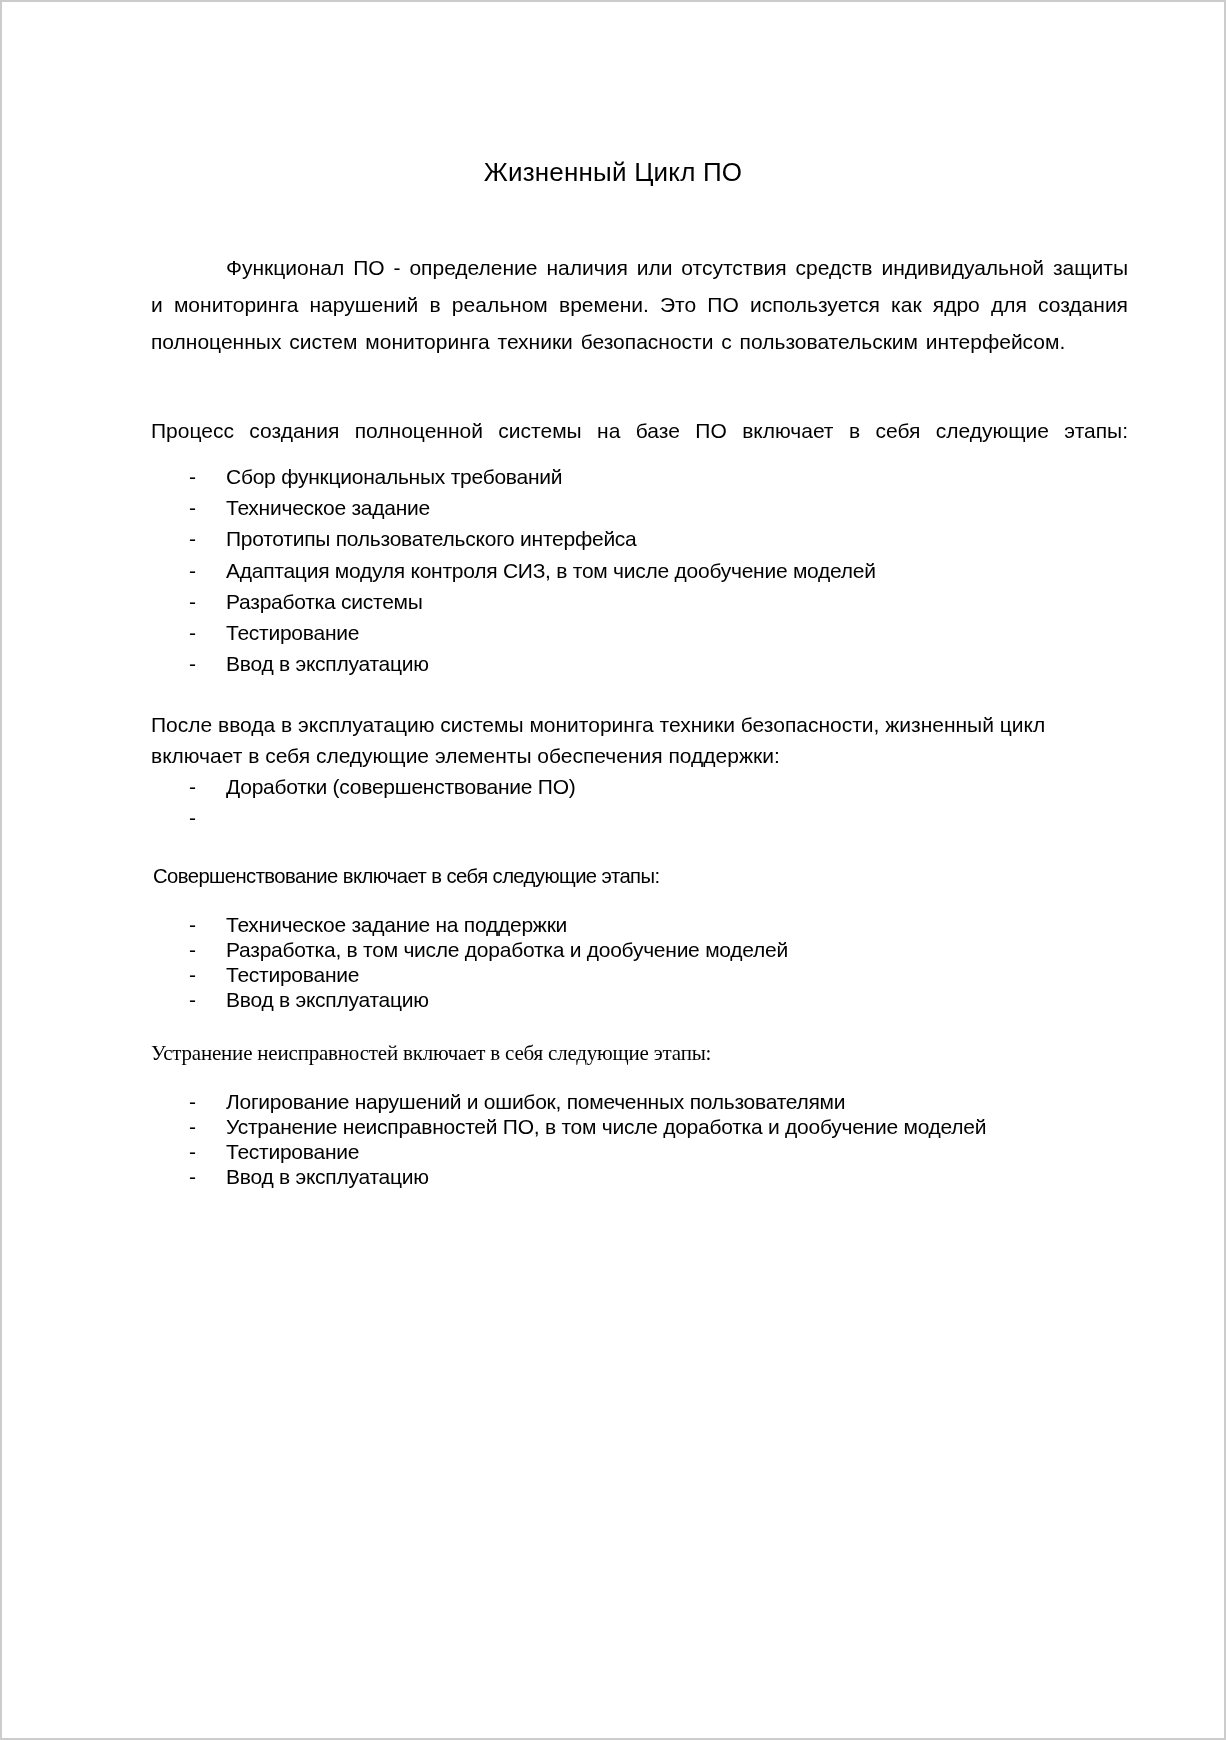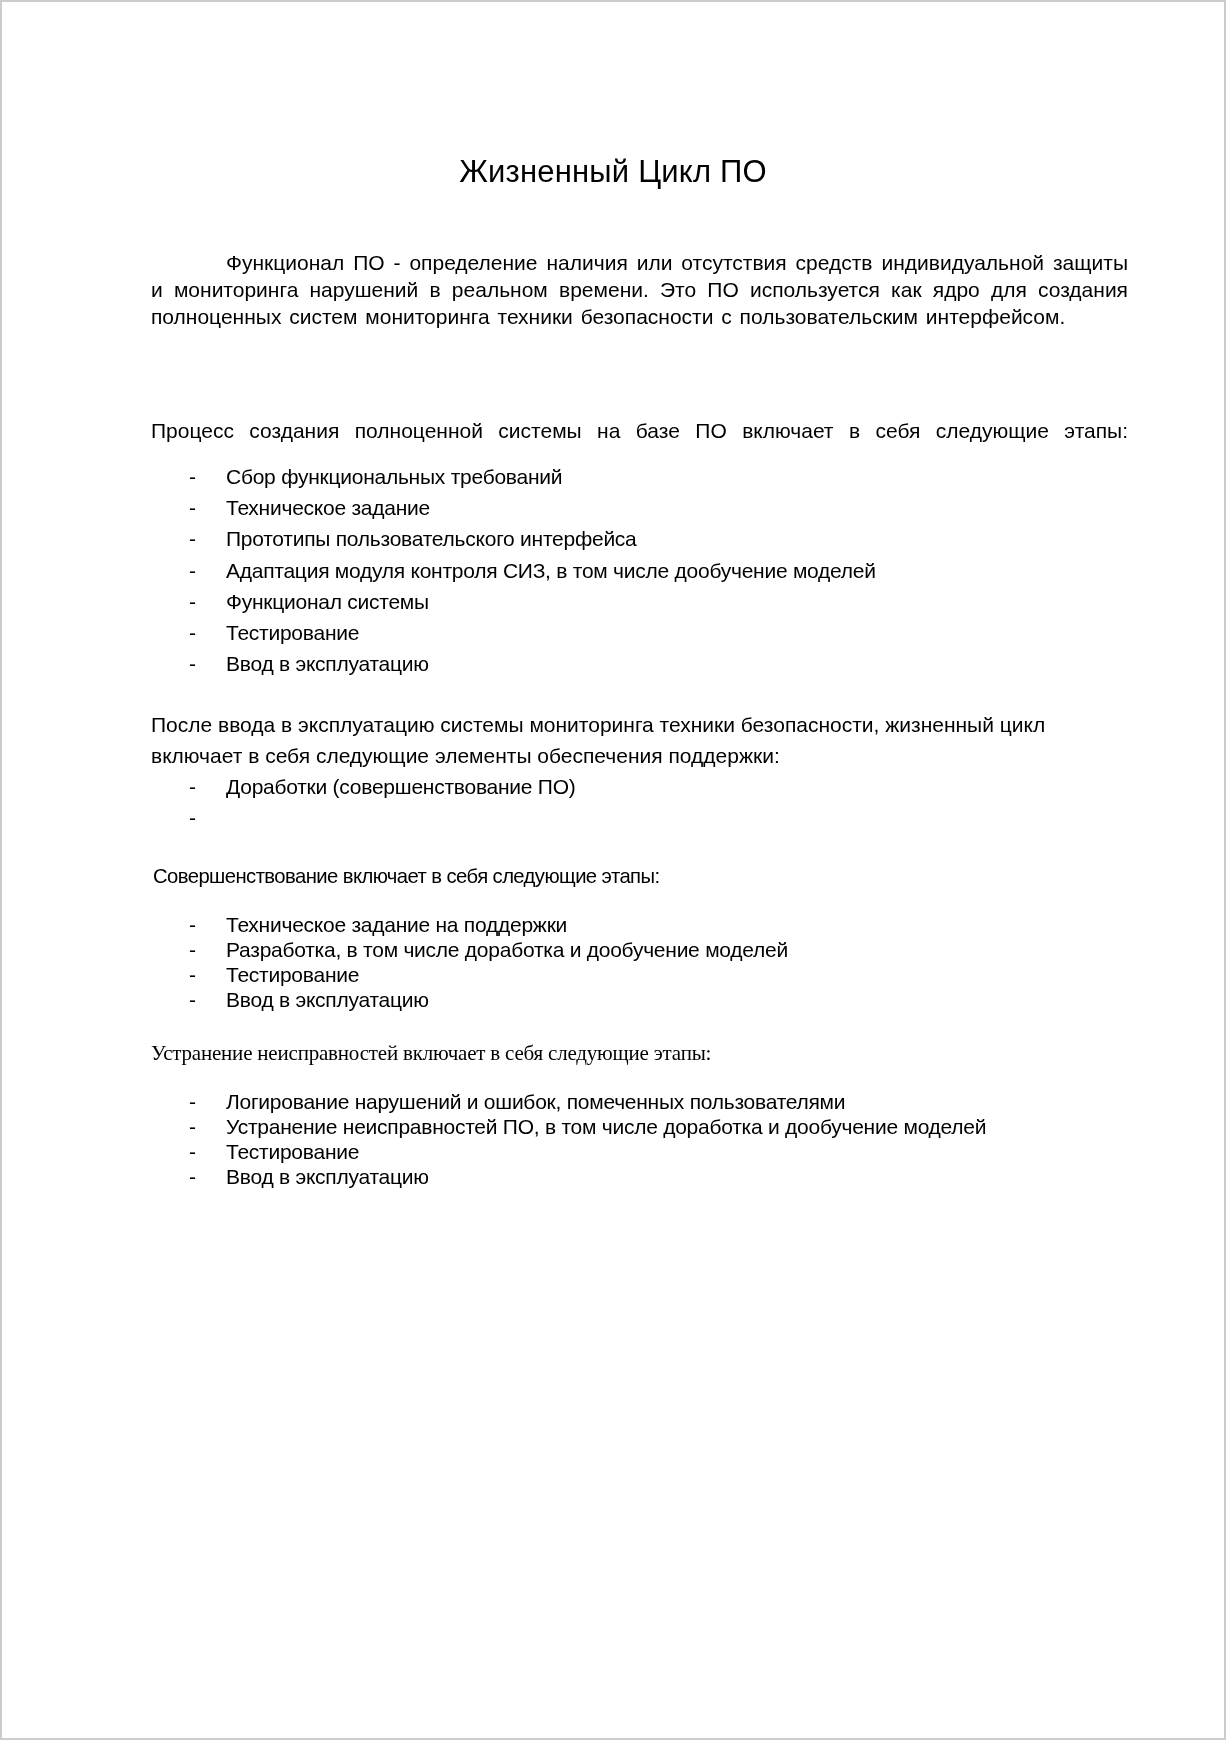--- a/index.html
+++ b/index.html
@@ -23,21 +23,21 @@
       background: #ffffff;
       color: #000000;
       font-family: "Liberation Sans", sans-serif;
     }
     .title {
       position: absolute;
       left: 0;
       width: 100%;
       top: 150px;
       text-align: center;
-      font-size: 31px;
+      font-size: 26px;
       line-height: 40px;
       margin: 0;
       font-weight: normal;
       letter-spacing: 0.2px;
     }
     .content {
       position: absolute;
       left: 149px;
       width: 977px;
       top: 0;
@@ -45,21 +45,21 @@
       color: #000;
     }
     .p-intro {
       position: absolute;
       top: 247px;
       left: 0;
       width: 977px;
       margin: 0;
       text-align: justify;
       text-indent: 75px;
-      line-height: 27px;
+      line-height: 37px;
       word-spacing: 2px;
     }
     .p-block {
       position: absolute;
       left: 0;
       width: 977px;
       margin: 0;
       line-height: 31px;
     }
     .p-process {
@@ -115,21 +115,21 @@
   <div class="content">
 
     <p class="p-intro">Функционал ПО - определение наличия или отсутствия средств индивидуальной защиты и мониторинга нарушений в реальном времени. Это ПО используется как ядро для создания полноценных систем мониторинга техники безопасности с пользовательским интерфейсом.</p>
 
     <p class="p-block p-process">Процесс создания полноценной системы на базе ПО включает в себя следующие этапы:</p>
     <ul class="dash-list list-process">
       <li><span class="dash">-</span><span>Сбор функциональных требований</span></li>
       <li><span class="dash">-</span><span>Техническое задание</span></li>
       <li><span class="dash">-</span><span>Прототипы пользовательского интерфейса</span></li>
       <li><span class="dash">-</span><span>Адаптация модуля контроля СИЗ, в том числе дообучение моделей</span></li>
-      <li><span class="dash">-</span><span>Функционал системы</span></li>
+      <li><span class="dash">-</span><span>Разработка системы</span></li>
       <li><span class="dash">-</span><span>Тестирование</span></li>
       <li><span class="dash">-</span><span>Ввод в эксплуатацию</span></li>
     </ul>
 
     <p class="p-block p-after">После ввода в эксплуатацию системы мониторинга техники безопасности, жизненный цикл включает в себя следующие элементы обеспечения поддержки:</p>
     <ul class="dash-list list-after">
       <li><span class="dash">-</span><span>Доработки (совершенствование ПО)</span></li>
       <li><span class="dash">-</span></li>
     </ul>
 

